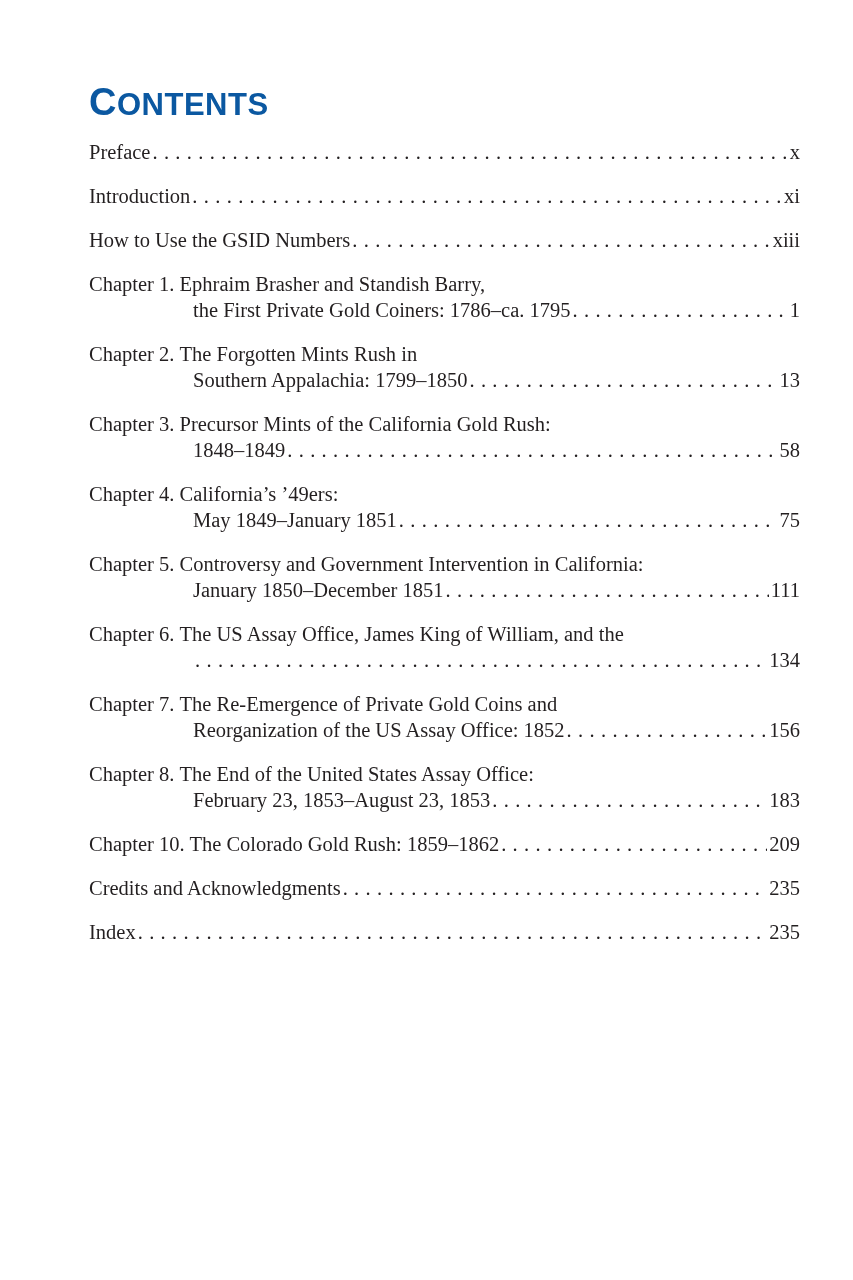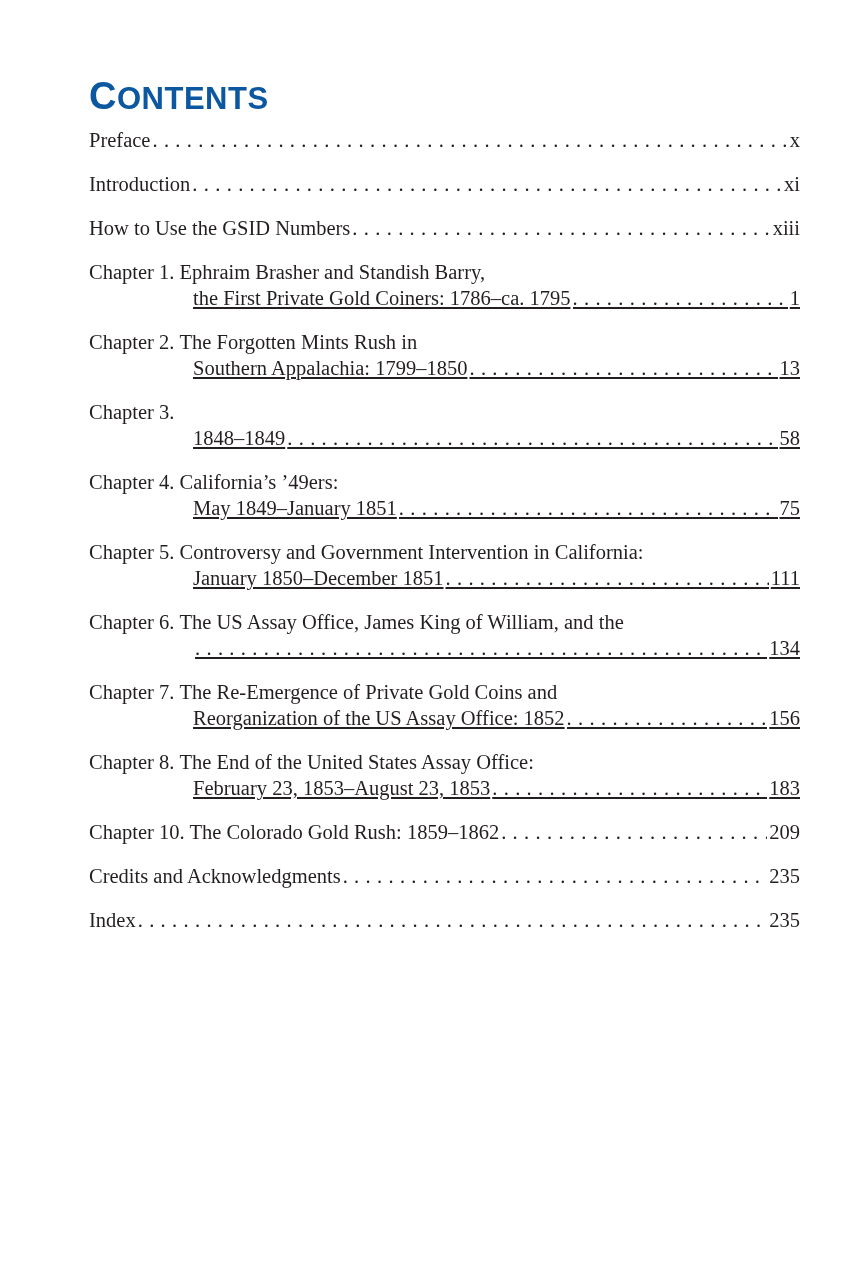--- a/index.html
+++ b/index.html
@@ -19,21 +19,21 @@
       position: absolute;
       left: 89px;
       top: 76px;
       width: 711px;
     }
     .title {
       font-family: "Liberation Sans", "DejaVu Sans", sans-serif;
       font-weight: bold;
       color: #0b58a1;
       font-size: 38px;
-      line-height: 40px;
+      line-height: 53px;
       letter-spacing: 0.5px;
       margin: 0 0 8px 0;
       font-variant: small-caps;
     }
     .title .big { font-size: 38px; }
     .title .small { font-size: 31px; }
     .entries {
       list-style: none;
       margin: 0;
       padding: 0;
@@ -51,21 +51,20 @@
       display: flex;
       align-items: flex-start;
     }
     .label-prefix {
       white-space: pre;
     }
     .entry.multi .row2 {
       display: flex;
       align-items: baseline;
       padding-left: 104px;
-      text-decoration: underline;
     }
     .text {
       white-space: nowrap;
     }
     .leader {
       flex: 1 1 auto;
       overflow: hidden;
       white-space: nowrap;
       margin: 0 2px;
       letter-spacing: 4.3px;
@@ -122,20 +121,21 @@
         </div>
       <div class="row2">
           <span class="text">Southern Appalachia: 1799–1850</span>
           <span class="leader"></span>
           <span class="page-num">13</span>
         </div>
     </li>
     <li class="entry multi">
       <div class="row1">
           <span class="label-prefix">Chapter 3. </span>
+          <span class="text">Precursor Mints of the California Gold Rush:</span>
         </div>
       <div class="row2">
           <span class="text">1848–1849</span>
           <span class="leader"></span>
           <span class="page-num">58</span>
         </div>
     </li>
     <li class="entry multi">
       <div class="row1">
           <span class="label-prefix">Chapter 4. </span>

